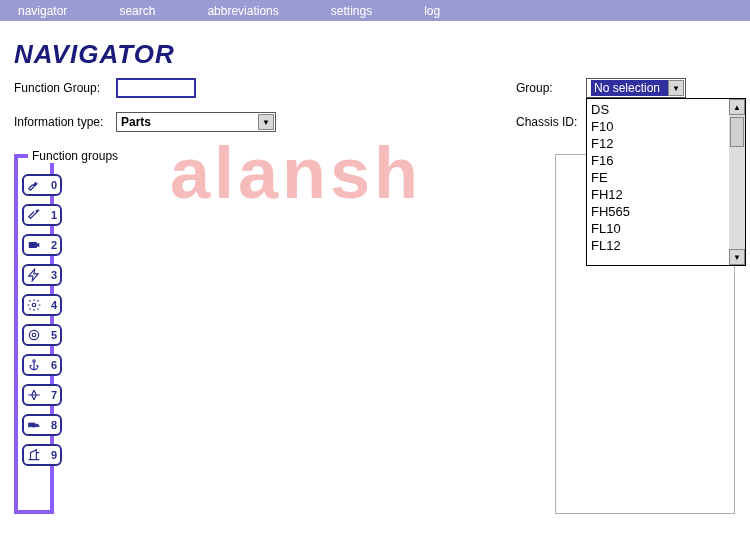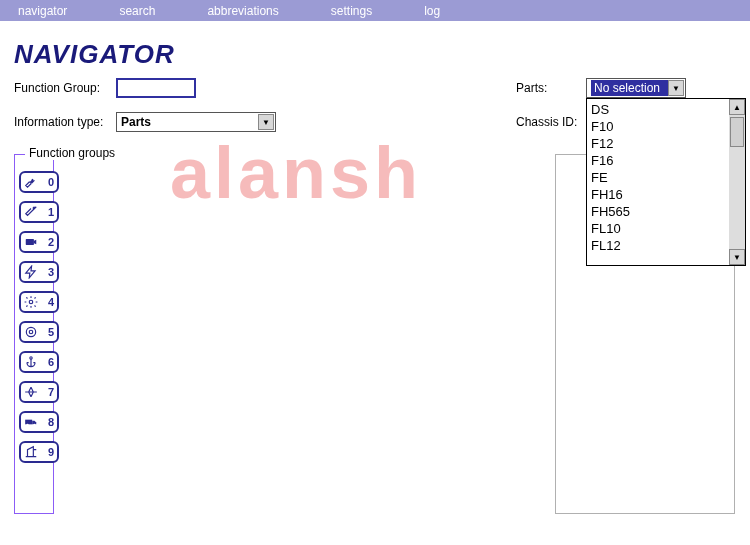--- a/index.html
+++ b/index.html
@@ -130,21 +130,21 @@
   border: 1px solid #888;
   margin-top: 2px;
 }
 .main-area {
   position: relative;
   margin-top: 22px;
   padding: 0 14px;
   height: 380px;
 }
 .fieldset-box {
-  border: 1px solid #8b5cf6;
+  border: 4px solid #8b5cf6;
   width: 40px;
   height: 360px;
   position: relative;
   margin-left: 0;
 }
 .fieldset-label {
   position: absolute;
   top: -9px;
   left: 10px;
   background: #fff;
@@ -215,34 +215,34 @@
   <span>settings</span>
   <span>log</span>
 </div>
 
 <div class="page-title">NAVIGATOR</div>
 
 <div class="filters">
   <label>Function Group:</label>
   <div><input class="fg-input" value="" style=""></div>
   <div></div>
-  <label>Parts:</label>
+  <label>Group:</label>
   <div class="model-wrap">
     <div class="model-select">
       <span class="sel">No selection</span>
       <span class="select-arrow">▼</span>
     </div>
     <div class="dropdown">
       <div class="dropdown-list">
         <div>DS</div>
         <div>F10</div>
         <div>F12</div>
         <div>F16</div>
         <div>FE</div>
-        <div>FH16</div>
+        <div>FH12</div>
         <div>FH565</div>
         <div>FL10</div>
         <div>FL12</div>
       </div>
       <div class="dropdown-scroll">
         <div class="scroll-btn">▲</div>
         <div class="scroll-thumb"></div>
         <div style="flex:1"></div>
         <div class="scroll-btn">▼</div>
       </div>

